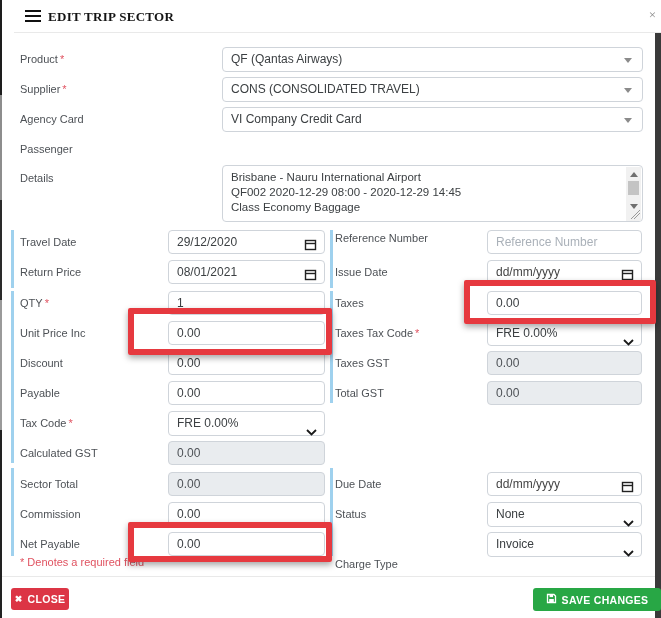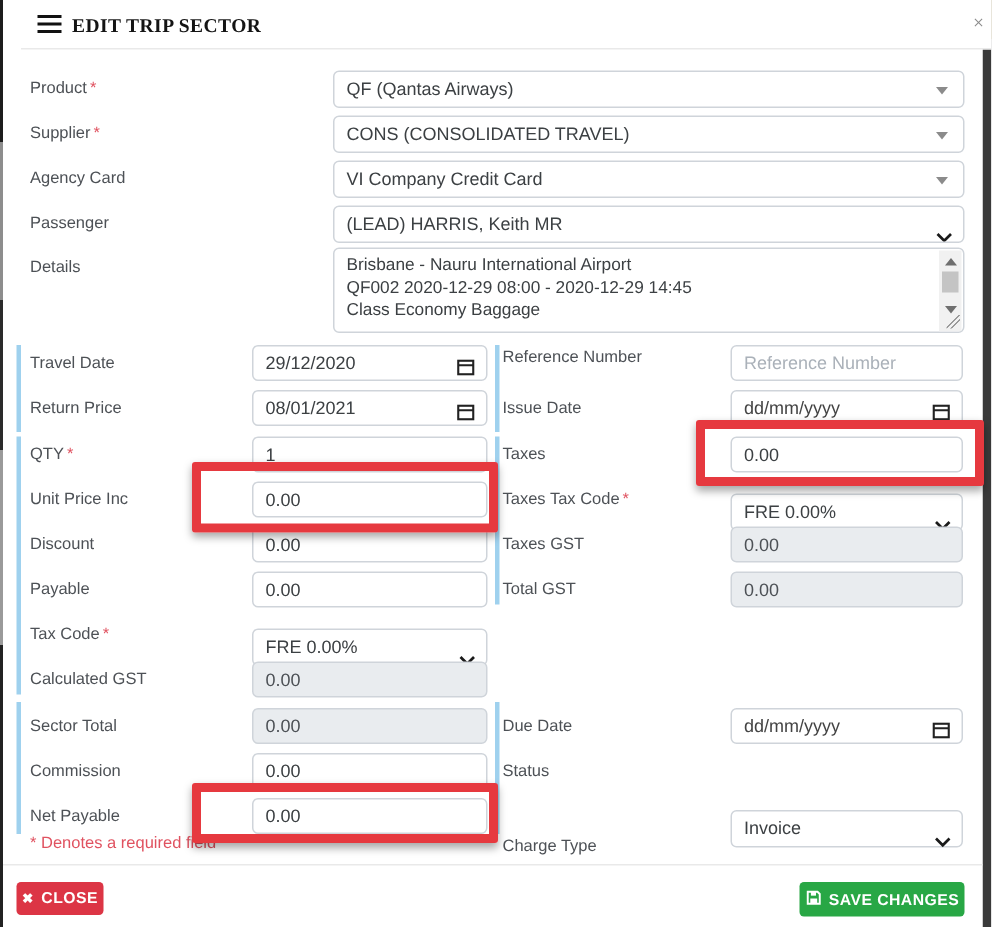--- a/index.html
+++ b/index.html
@@ -32,21 +32,21 @@
   .inpR { left:485px; width:155px; }
   .inp:disabled, .inp.disabled { background:#e9ecef; color:#4d5156; }
   .inp::placeholder { color:#aab1b9; }
 
   
   .sel-full { position:absolute; left:220px; width:421px; height:25px; border:1px solid #cfd4da; border-radius:4px;
               background:#fff; font-size:12px; color:#3c4043; line-height:23px; padding:0 24px 0 8px; cursor:pointer;
               white-space:nowrap; overflow:hidden; }
   .car-sm { position:absolute; right:10px; top:10px; width:0; height:0;
             border-left:4px solid transparent; border-right:4px solid transparent; border-top:5px solid #8b8b8b; }
-  .sel { cursor:pointer; line-height:22px; padding-right:26px;margin-top:8px; }
+  .sel { cursor:pointer; line-height:22px; padding-right:26px; }
   .chev { position:absolute; right:7px; top:9px; }
 
   
   .datef { cursor:pointer; line-height:22px; }
   .cal { position:absolute; right:7px; top:5px; }
 
   
   .txtarea { position:absolute; left:220px; top:165px; width:421px; height:57px; border:1px solid #cfd4da;
              border-radius:4px; background:#fff; overflow:hidden; }
   .txtarea .content { position:absolute; left:8px; top:4px; right:22px; font-size:11.5px; line-height:15px;
@@ -63,21 +63,21 @@
   .bar { position:absolute; width:3px; background:#9fd1ee; }
 
   .note { position:absolute; left:18px; top:556px; font-size:11px; color:#e05260; }
 
   
   .fdivider { position:absolute; left:0; top:576px; width:100%; height:1px; background:#e9e9e9; }
   .btn { position:absolute; top:588px; border:none; border-radius:3px; color:#fff; font-family:inherit;
          font-size:10.5px; font-weight:700; letter-spacing:.3px; display:flex; align-items:center; justify-content:center;
          gap:5px; cursor:pointer; }
   .btn-close { left:9px; width:58px; height:22px; background:#dc3545; }
-  .btn-save { left:531px; width:110px; height:23px; background:#28a745;align-items:center; }
+  .btn-save { left:531px; width:128px; height:23px; background:#28a745;align-items:center; }
 
   
   .anno { position:absolute; border:6px solid #e6393f; box-shadow:0 3px 6px rgba(0,0,0,.35); border-radius:2px; }
   .anno1 { left:126px; top:308px; width:204px; height:47px; }
   .anno2 { left:462px; top:280px; width:192px; height:44px; }
   .anno3 { left:126px; top:522px; width:204px; height:40px; }
 </style>
 </head>
 <body>
 
@@ -101,26 +101,20 @@
 
     <div class="lbl" style="top:53px"><span>Product</span><span class="req">*</span></div>
     <div class="lbl" style="top:83px"><span>Supplier</span><span class="req">*</span></div>
     <div class="lbl" style="top:113px">Agency Card</div>
     <div class="lbl" style="top:143px">Passenger</div>
     <div class="lbl" style="top:172px">Details</div>
 
     <div class="sel-full" style="top:47px"><span>QF (Qantas Airways)</span><span class="car-sm"></span></div>
     <div class="sel-full" style="top:77px"><span>CONS (CONSOLIDATED TRAVEL)</span><span class="car-sm"></span></div>
     <div class="sel-full" style="top:107px"><span>VI Company Credit Card</span><span class="car-sm"></span></div>
-    <div class="sel-full" style="top:137px">
-      <span>(LEAD) HARRIS, Keith MR</span>
-      <span class="chev"><svg width="11" height="7">
-            <polyline points="1,1 5.5,5.5 10,1" fill="none" stroke="#1a1a1a" stroke-width="1.8"></polyline>
-          </svg></span>
-    </div>
 
     <div class="txtarea">
       <div class="content">Brisbane - Nauru International Airport
 QF002 2020-12-29 08:00 - 2020-12-29 14:45
 Class Economy Baggage</div>
       <div class="sbar">
         <div class="sarrow up"></div>
         <div class="sthumb"></div>
         <div class="sarrow dn"></div>
       </div>
@@ -202,20 +196,26 @@
     </div>
     <input class="inp inpR disabled" style="top: 351px;" disabled="" value="0.00">
     <input class="inp inpR disabled" style="top: 381px;" disabled="" value="0.00">
     <div class="inp inpR datef" style="top:472px">
       <span style="color:#444">dd/mm/yyyy</span>
       <span class="cal"><svg width="13" height="13">
             <rect x="1.5" y="2.5" width="10" height="9" fill="none" stroke="#222" stroke-width="1.4"></rect>
             <line x1="1.5" y1="5.5" x2="11.5" y2="5.5" stroke="#222" stroke-width="1.4"></line>
           </svg></span>
     </div>
+    <div class="inp inpR sel" style="top:502px;height:25px">
+      <span>None</span>
+      <span class="chev"><svg width="11" height="7">
+            <polyline points="1,1 5.5,5.5 10,1" fill="none" stroke="#1a1a1a" stroke-width="1.8"></polyline>
+          </svg></span>
+    </div>
     <div class="inp inpR sel" style="top:532px;height:25px">
       <span>Invoice</span>
       <span class="chev"><svg width="11" height="7">
             <polyline points="1,1 5.5,5.5 10,1" fill="none" stroke="#1a1a1a" stroke-width="1.8"></polyline>
           </svg></span>
     </div>
 
     <div class="note">* Denotes a required field</div>
 
     <div class="fdivider"></div>

